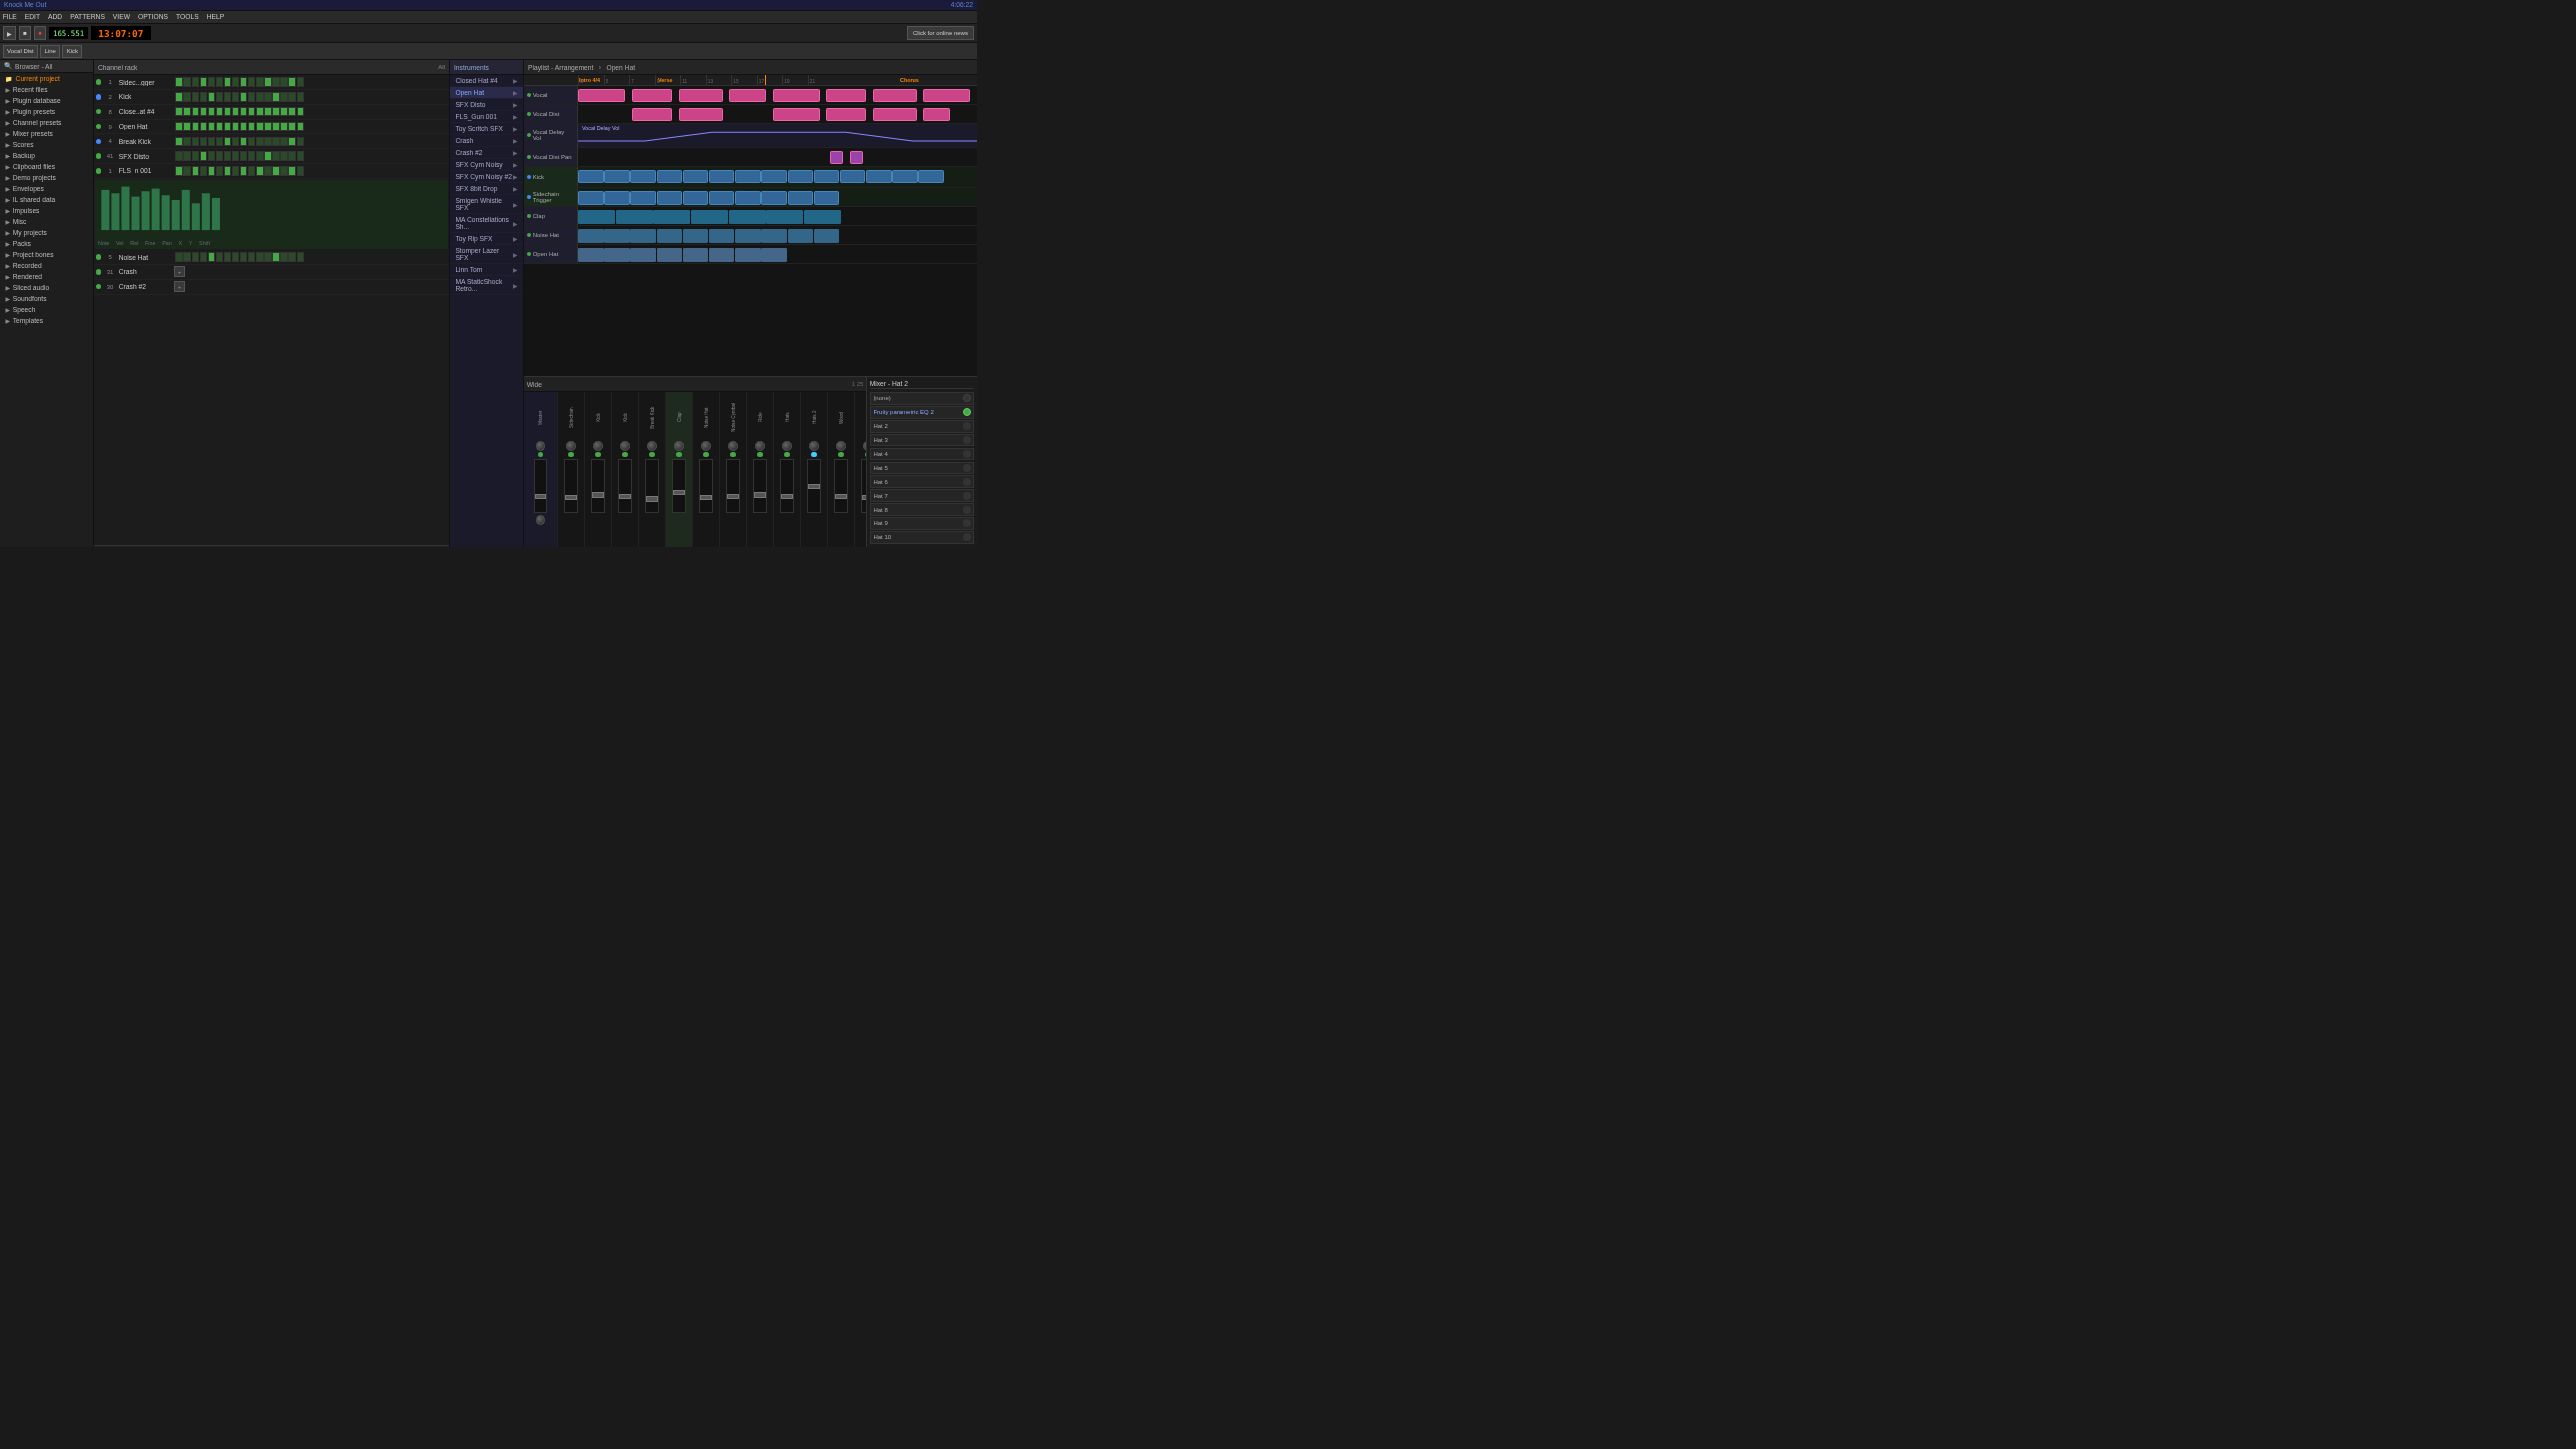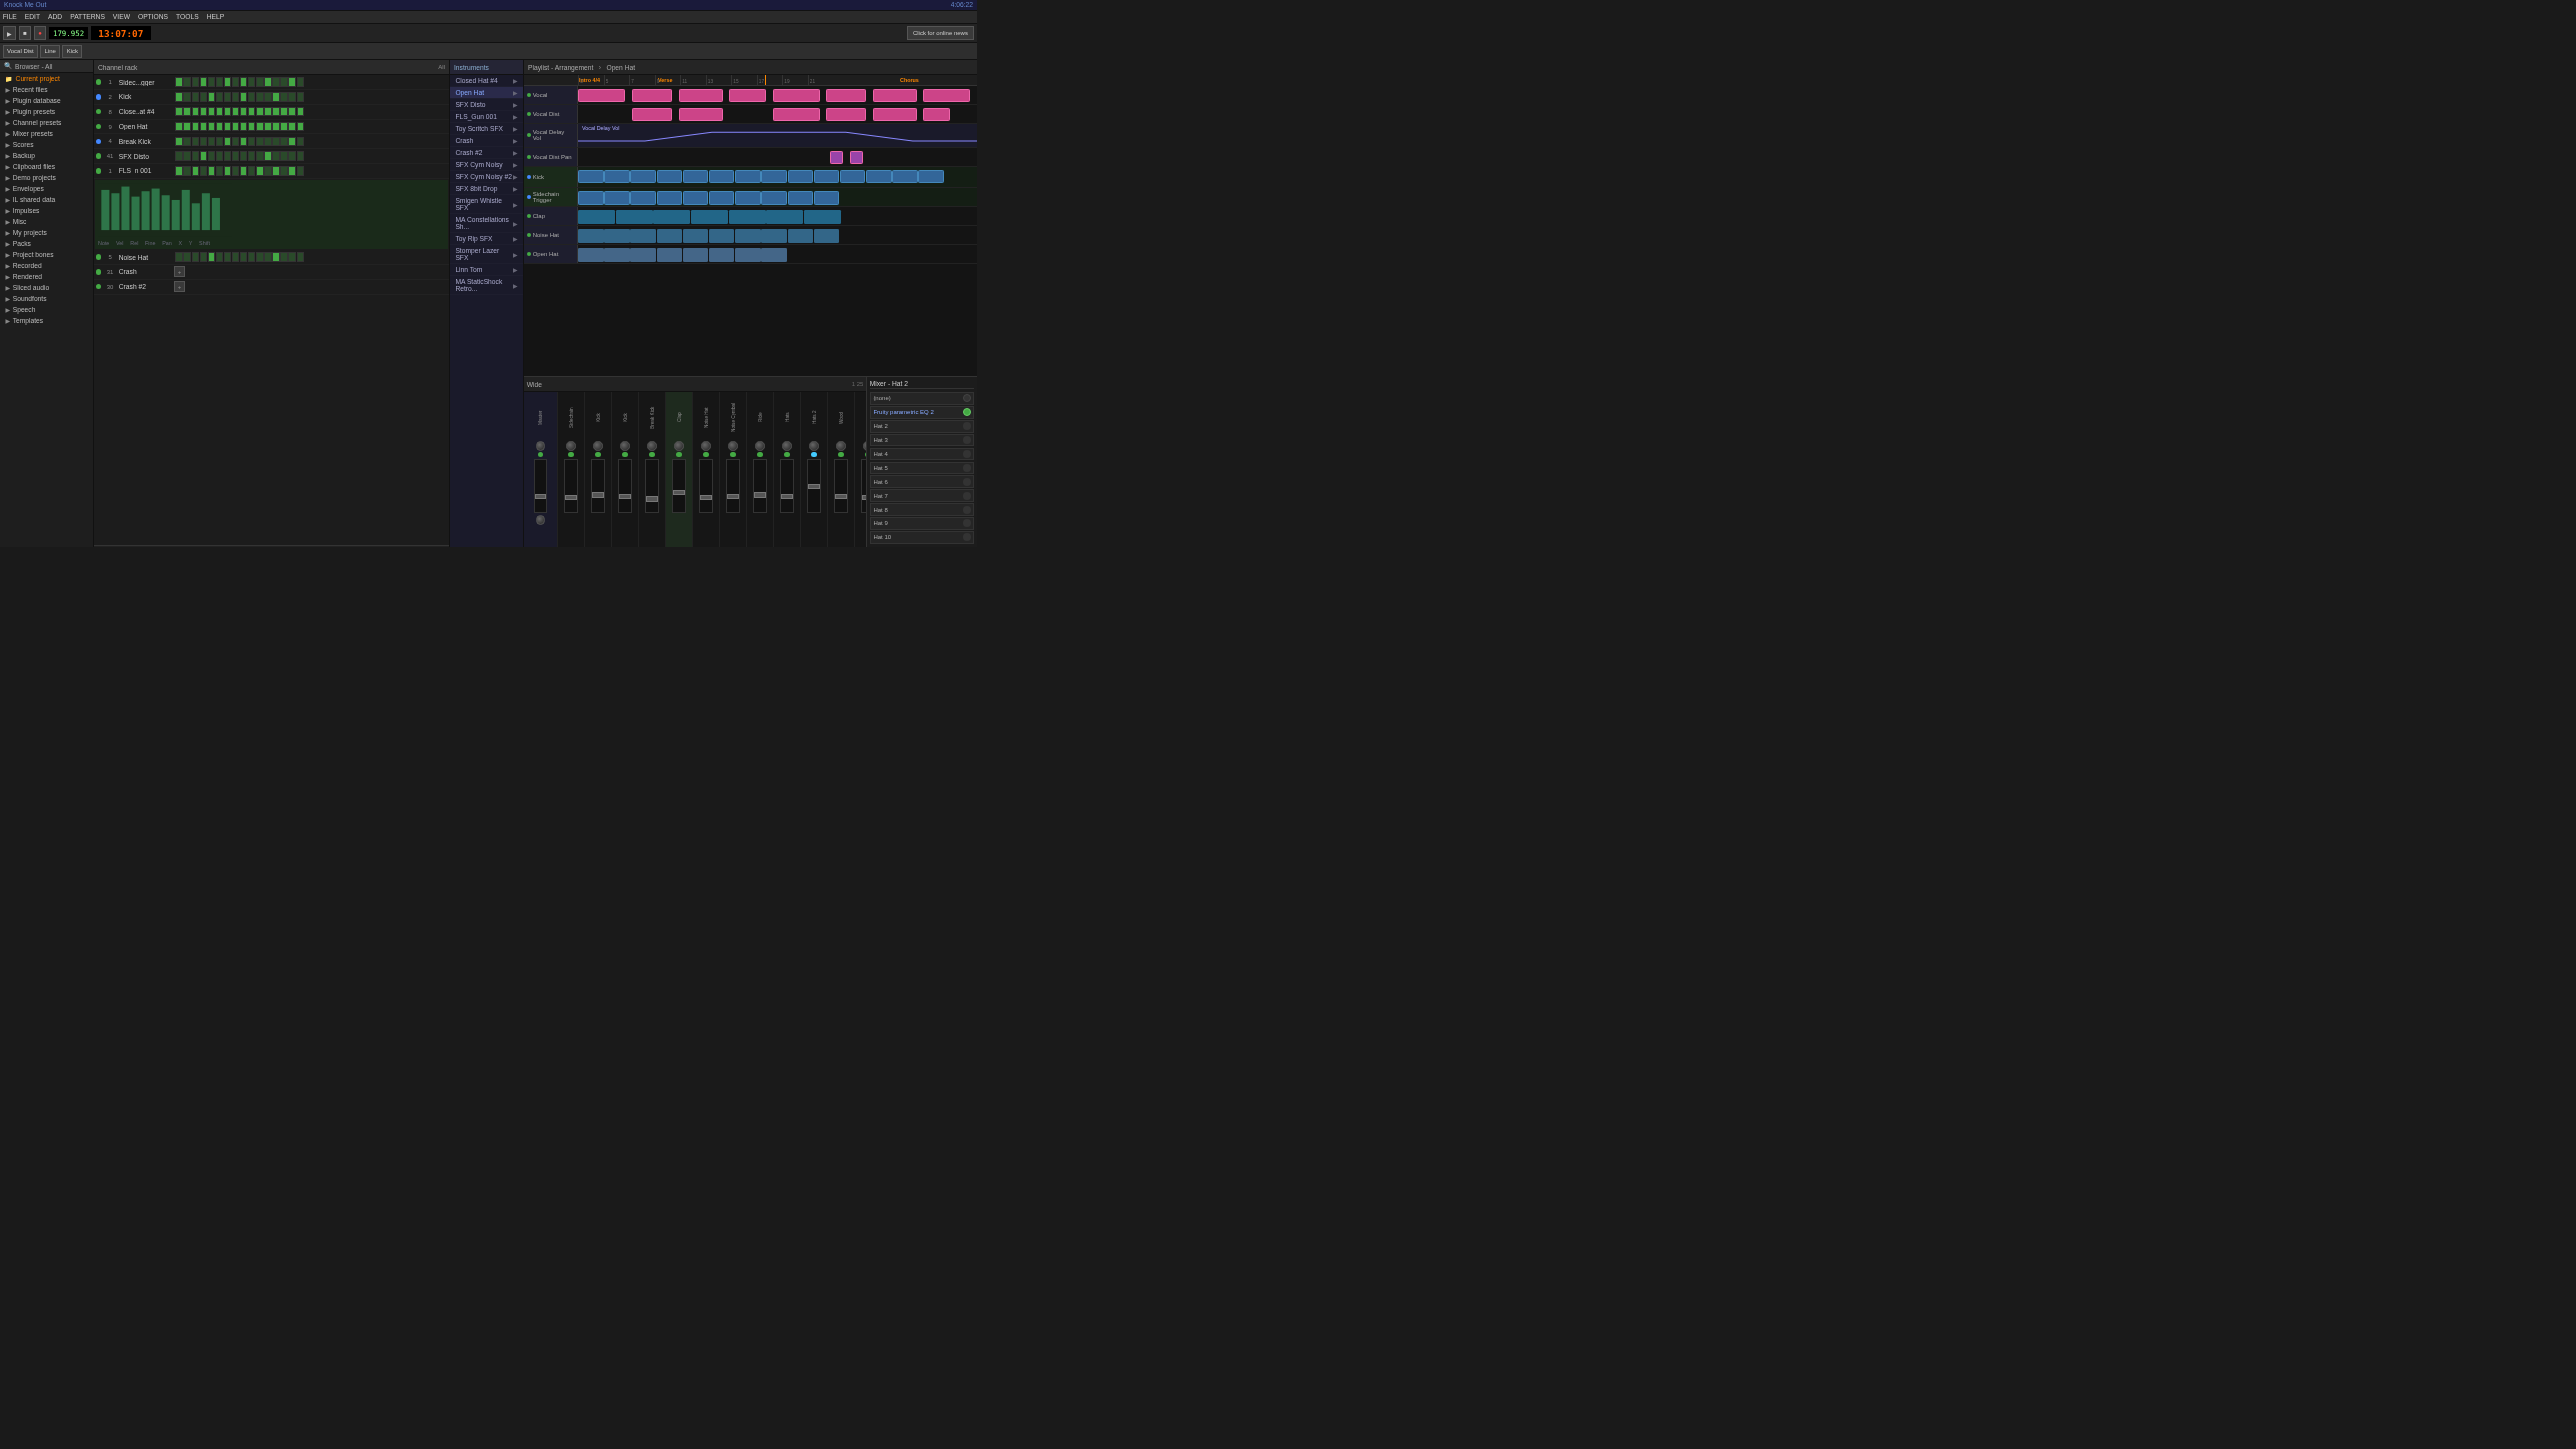--- a/index.html
+++ b/index.html
@@ -465,21 +465,21 @@
   <span>VIEW</span>
   <span>OPTIONS</span>
   <span>TOOLS</span>
   <span>HELP</span>
 </div>
 
 <div class="toolbar">
   <div class="toolbar-btn">▶</div>
   <div class="toolbar-btn">■</div>
   <div class="toolbar-btn" style="color:#ff4444;">●</div>
-  <div class="bpm-display">179.952</div>
+  <div class="bpm-display">165.551</div>
   <div class="transport-display">13:07:07</div>
   <div style="flex:1;"></div>
   <div class="toolbar-btn" style="font-size:6px;padding:0.7px 5.4px;">
     <span>Click for online news</span>
   </div>
 </div>
 
 <div class="toolbar2">
   <div class="toolbar-btn">
     <span>Vocal Dist</span>

